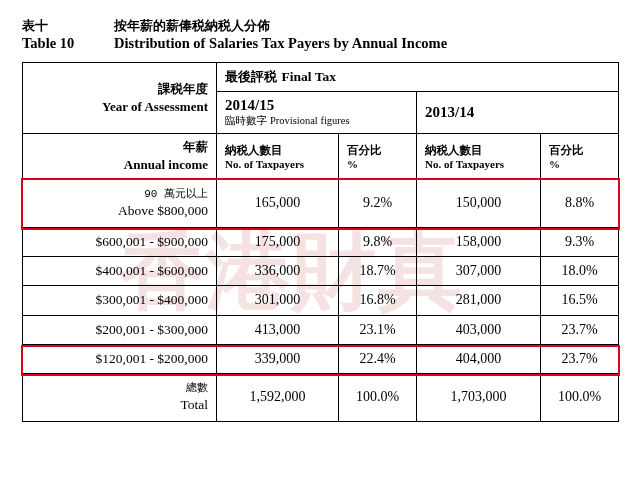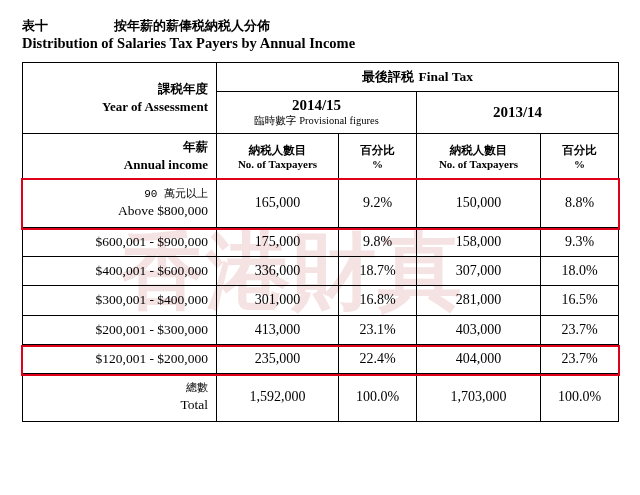--- a/index.html
+++ b/index.html
@@ -87,21 +87,21 @@
     border: 1px solid #000000;
     padding: 0;
     vertical-align: middle;
     background: transparent;
   }
 
   .cell {
     padding: 5px 8px;
     box-sizing: border-box;
   }
-  .c-center { text-align: center; }
+  .c-center { text-align: left; }
   .c-left { text-align: right; }
 
   .hdr-cn {
     font-family: "DejaVu Sans", sans-serif;
     font-size: 12.5px;
     font-weight: bold;
     line-height: 1.35;
   }
   .hdr-en {
     font-family: "Liberation Serif", serif;
@@ -183,20 +183,21 @@
 <body>
 
 <div class="page">
 
   <div class="title-block">
     <div class="title-row cn">
       <div class="title-label">表十</div>
       <div class="title-text">按年薪的薪俸税納税人分佈</div>
     </div>
     <div class="title-row en">
+      <div class="title-label">Table 10</div>
       <div class="title-text">Distribution of Salaries Tax Payers by Annual Income</div>
     </div>
   </div>
 
   <div class="watermark">香港財真</div>
 
   <div class="tbl-wrap">
     <table class="stat">
       <colgroup>
         <col style="width:194px">
@@ -373,21 +374,21 @@
           </td>
         </tr>
 
         <tr>
           <td>
             <div class="cell c-left">
               <div class="row-label-en">$120,001 - $200,000</div>
             </div>
           </td>
           <td>
-            <div class="cell num">235,000</div>
+            <div class="cell num">339,000</div>
           </td>
           <td>
             <div class="cell num">22.4%</div>
           </td>
           <td>
             <div class="cell num">404,000</div>
           </td>
           <td>
             <div class="cell num">23.7%</div>
           </td>

